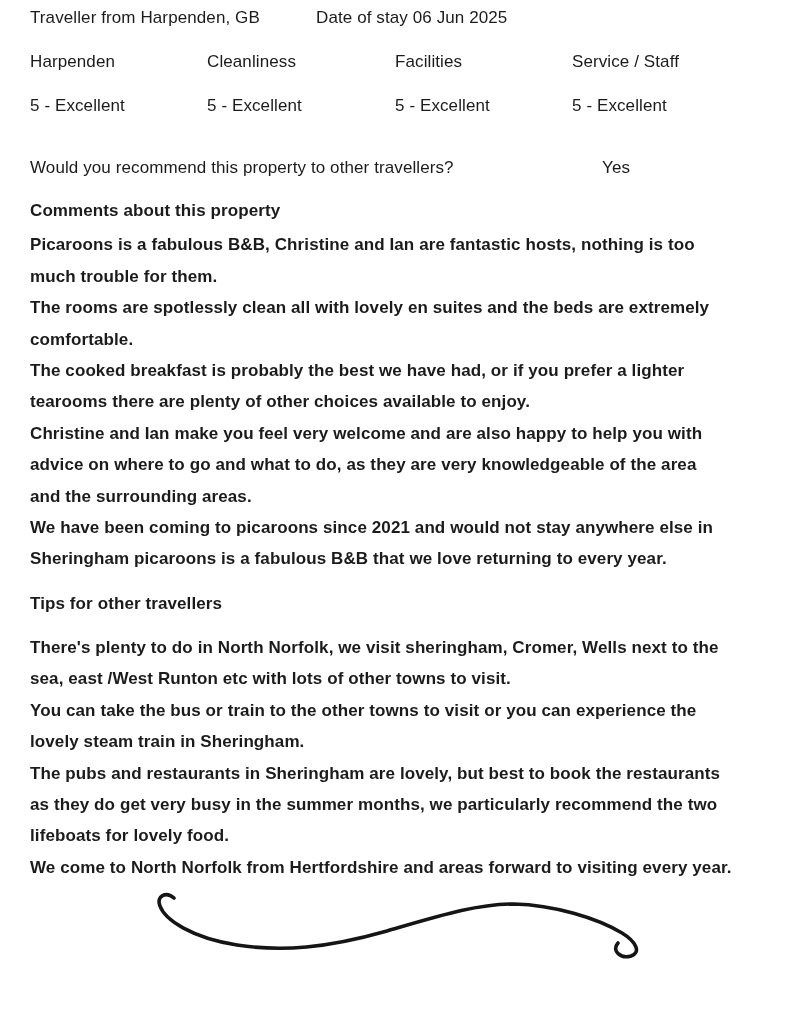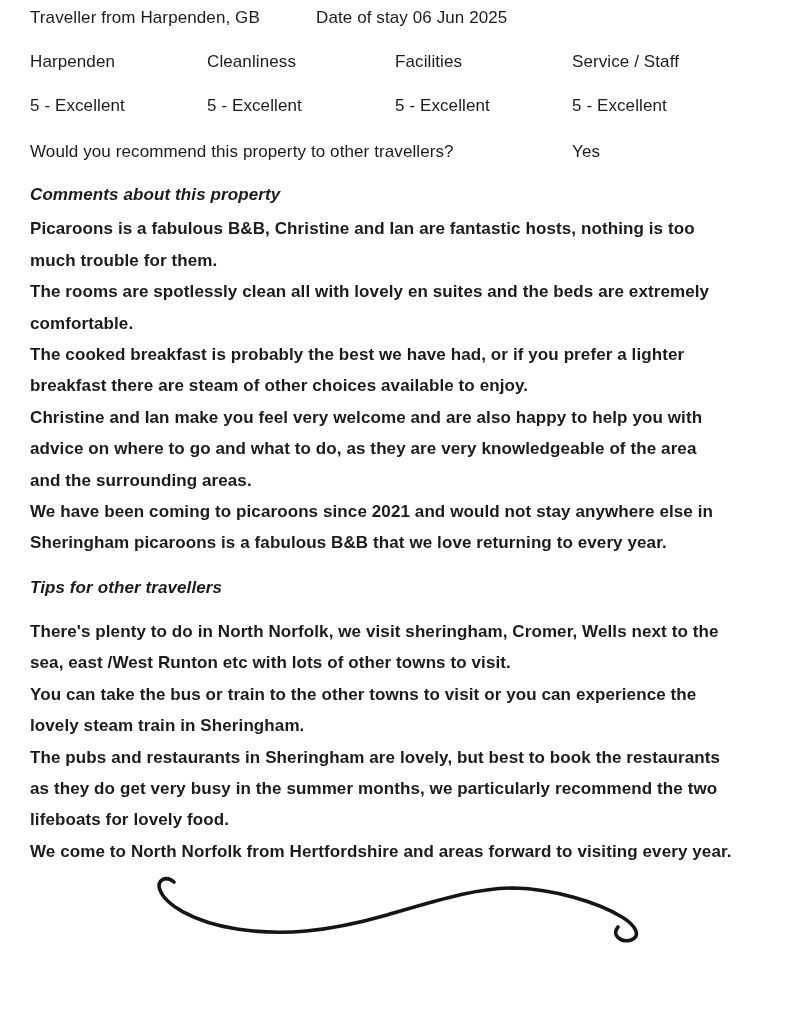--- a/index.html
+++ b/index.html
@@ -30,27 +30,27 @@
     margin-top: 12.6px;
   }
   .ratings-values-row {
     display: grid;
     grid-template-columns: 177px 188px 177px auto;
     margin-top: 12.6px;
   }
   .recommend-row {
     display: grid;
     grid-template-columns: 542px auto;
-    margin-top: 15px;
+    margin-top: 31px;
+    gap: 30px;
   }
   .bold { font-weight: 400; }
   .section-heading {
     font-weight: 700;
     margin-bottom: 2.6px;
-    font-style: italic;
   }
   .comments-heading { margin-top: 11.6px; }
   .tips-heading { margin-top: 13.6px; margin-bottom: 12px; }
   .para {
     white-space: pre-line;
     margin: 0;
     font-weight: bold;
   }
   .flourish-wrap {
     margin-top: 4.5px;
@@ -88,21 +88,21 @@
     <span>Would you recommend this property to other travellers?</span>
     <span class="bold">Yes</span>
   </div>
 
   <div class="section-heading comments-heading">Comments about this property</div>
   <p class="para">Picaroons is a fabulous B&amp;B, Christine and Ian are fantastic hosts, nothing is too
 much trouble for them.</p>
   <p class="para">The rooms are spotlessly clean all with lovely en suites and the beds are extremely
 comfortable.</p>
   <p class="para">The cooked breakfast is probably the best we have had, or if you prefer a lighter
-breakfast there are steam of other choices available to enjoy.</p>
+tearooms there are plenty of other choices available to enjoy.</p>
   <p class="para">Christine and Ian make you feel very welcome and are also happy to help you with
 advice on where to go and what to do, as they are very knowledgeable of the area
 and the surrounding areas.</p>
   <p class="para">We have been coming to picaroons since 2021 and would not stay anywhere else in
 Sheringham picaroons is a fabulous B&amp;B that we love returning to every year.</p>
 
   <div class="section-heading tips-heading">Tips for other travellers</div>
   <p class="para">There's plenty to do in North Norfolk, we visit sheringham, Cromer, Wells next to the
 sea, east /West Runton etc with lots of other towns to visit.</p>
   <p class="para">You can take the bus or train to the other towns to visit or you can experience the

